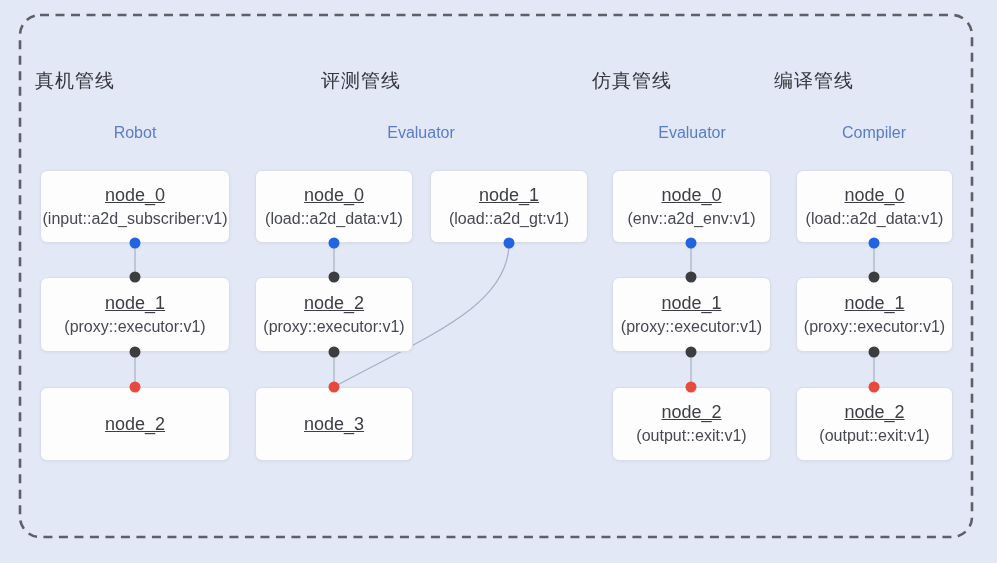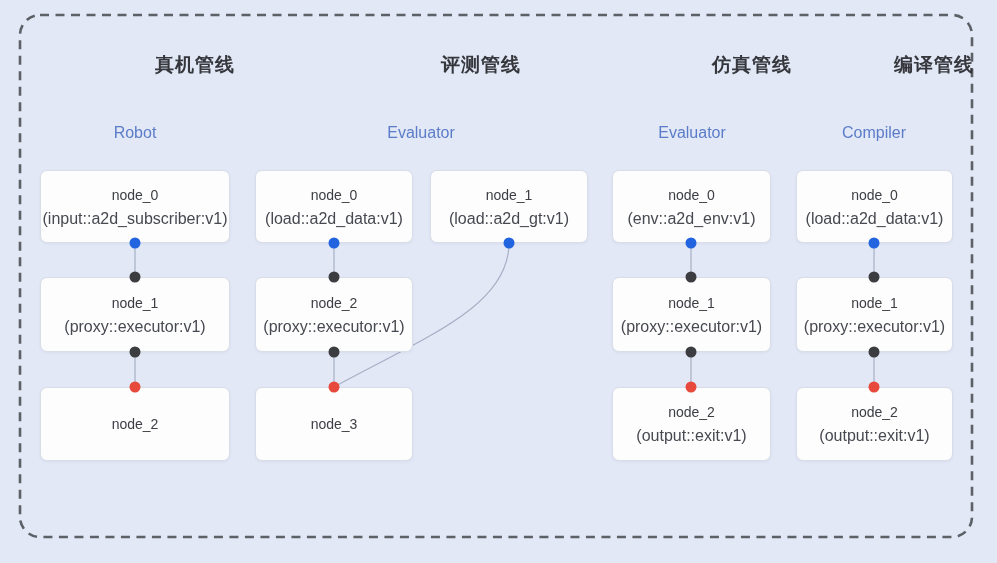--- a/index.html
+++ b/index.html
@@ -22,24 +22,24 @@
     stroke-width: 2.6;
     stroke-dasharray: 9 6.5;
   }
   .edge {
     stroke: var(--edge, #a7b0c5);
     stroke-width: 1.2;
     fill: none;
   }
   .pipe-title {
     position: absolute;
-    top: 52px;
-    text-align: right;
+    top: 68px;
+    text-align: left;
     font-size: 19px;
-    font-weight: 700;
+    font-weight: 400;
     letter-spacing: 1px;
     color: var(--title-zh, #35373c);
     z-index: 1;
   }
   .pipe-sub {
     position: absolute;
     top: 124px;
     text-align: center;
     font-size: 16px;
     font-weight: 400;
@@ -58,23 +58,24 @@
     border-radius: 7px;
     box-shadow: 0 1px 3px rgba(60,70,110,0.06);
     display: flex;
     flex-direction: column;
     align-items: center;
     justify-content: center;
     z-index: 1;
     box-sizing: border-box;
   }
   .card .l1 {
-    font-size: 14px;
+    font-size: 18px;
     line-height: 24px;
     color: var(--node-text1, #3c3e43);
+    text-decoration: underline;
   }
   .card .l2 {
     font-size: 16px;
     line-height: 24px;
     color: var(--node-text2, #474950);
     white-space: nowrap;
   }
   .col-r  { left: 40px;  width: 190px; }
   .col-ea { left: 255px; width: 158px; }
   .col-eb { left: 430px; width: 158px; }

